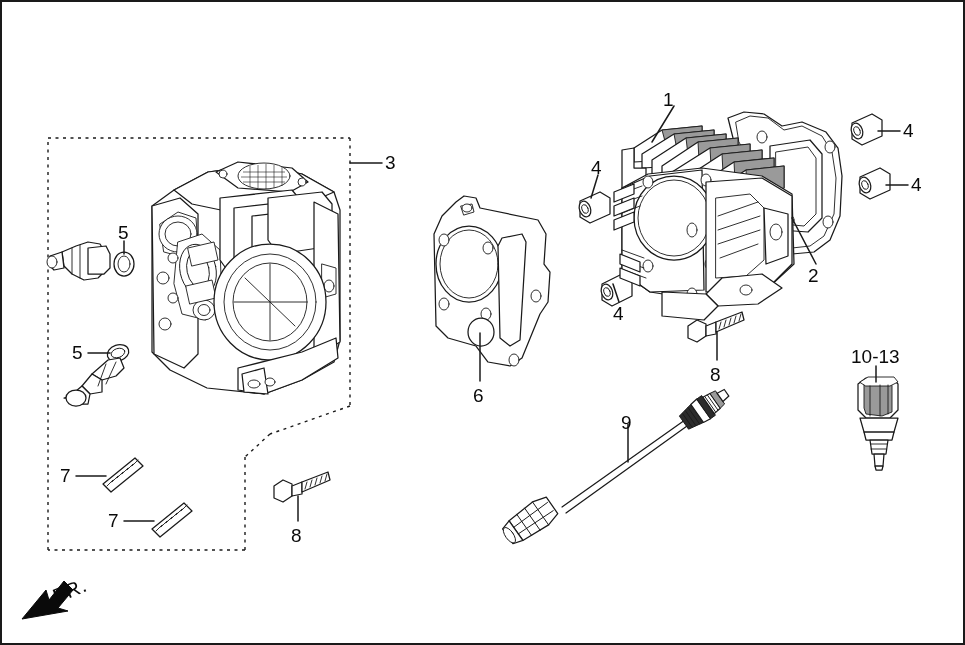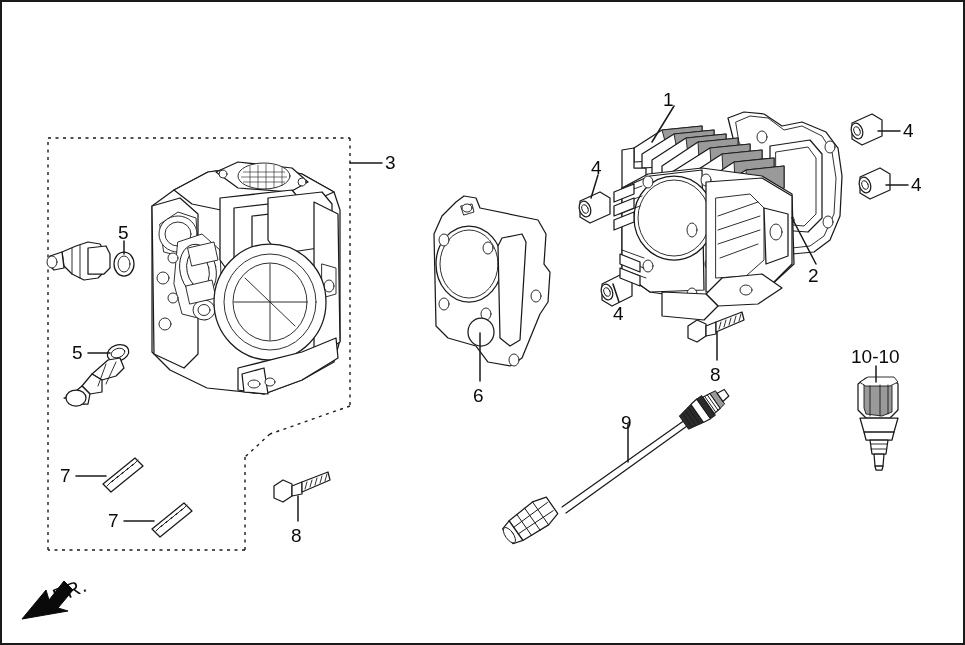--- a/index.html
+++ b/index.html
@@ -402,17 +402,17 @@
   <span class="callout-label" style="left:901px; top:119px;">4</span>
   <span class="callout-label" style="left:909px; top:173px;">4</span>
   <span class="callout-label" style="left:116px; top:221px;">5</span>
   <span class="callout-label" style="left:70px;  top:341px;">5</span>
   <span class="callout-label" style="left:471px; top:384px;">6</span>
   <span class="callout-label" style="left:58px;  top:464px;">7</span>
   <span class="callout-label" style="left:106px; top:509px;">7</span>
   <span class="callout-label" style="left:289px; top:524px;">8</span>
   <span class="callout-label" style="left:708px; top:363px;">8</span>
   <span class="callout-label" style="left:619px; top:411px;">9</span>
-  <span class="callout-label" style="left:849px; top:345px;">10-10</span>
+  <span class="callout-label" style="left:849px; top:345px;">10-13</span>
 
   <span class="fr-label" style="left:56px; top:583px;">FR.</span>
 
 </div>
 
 </body></html>

